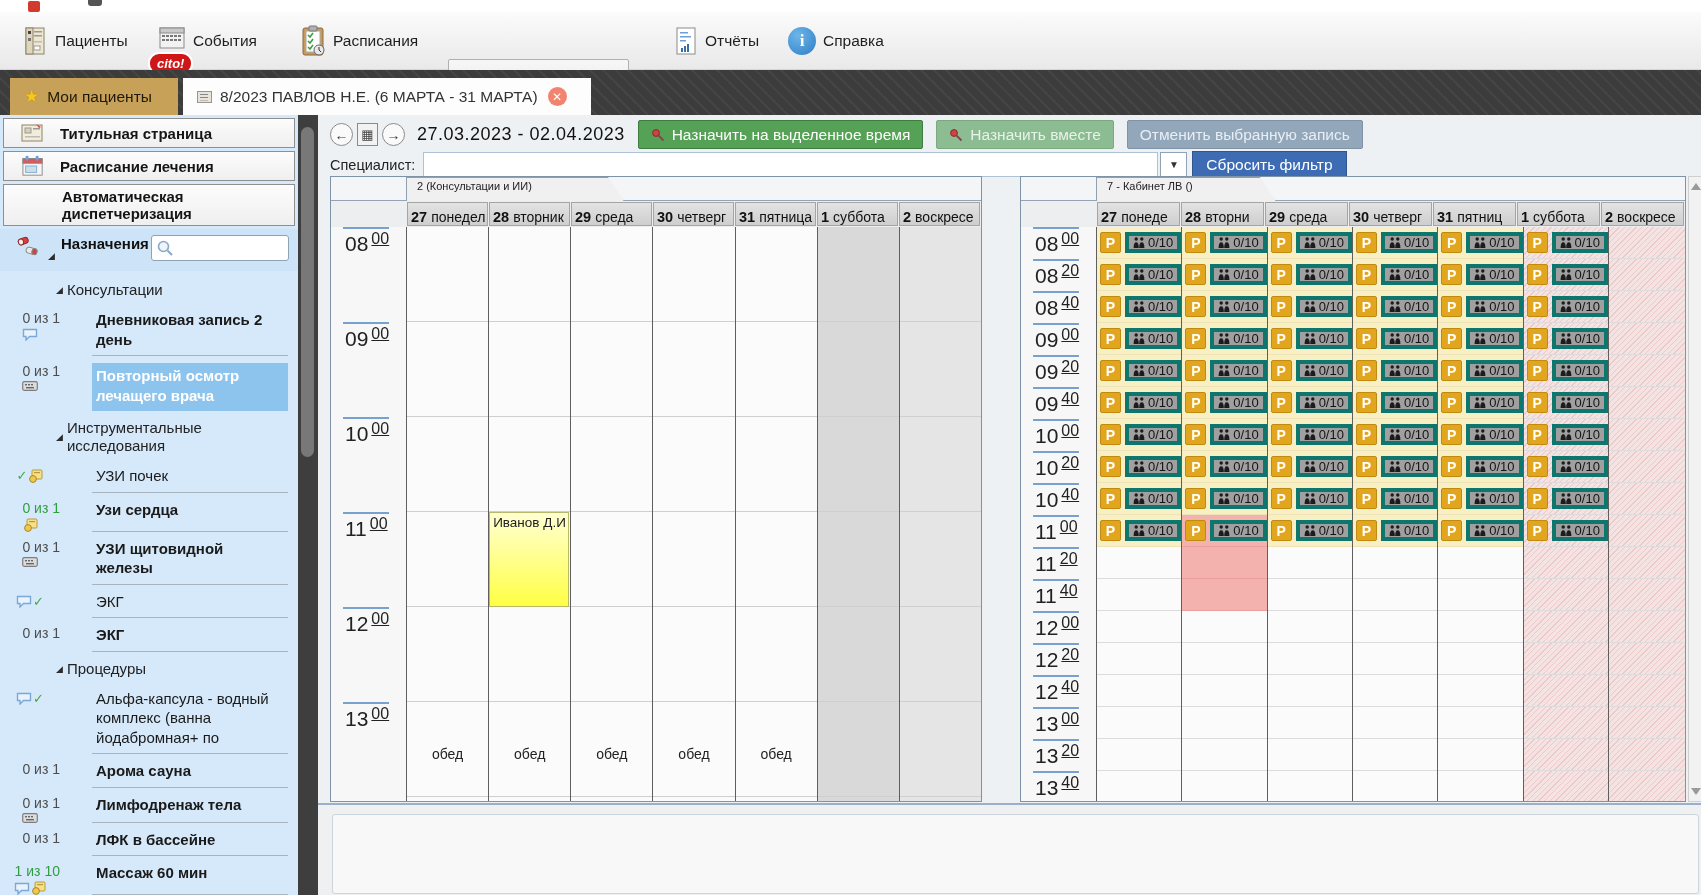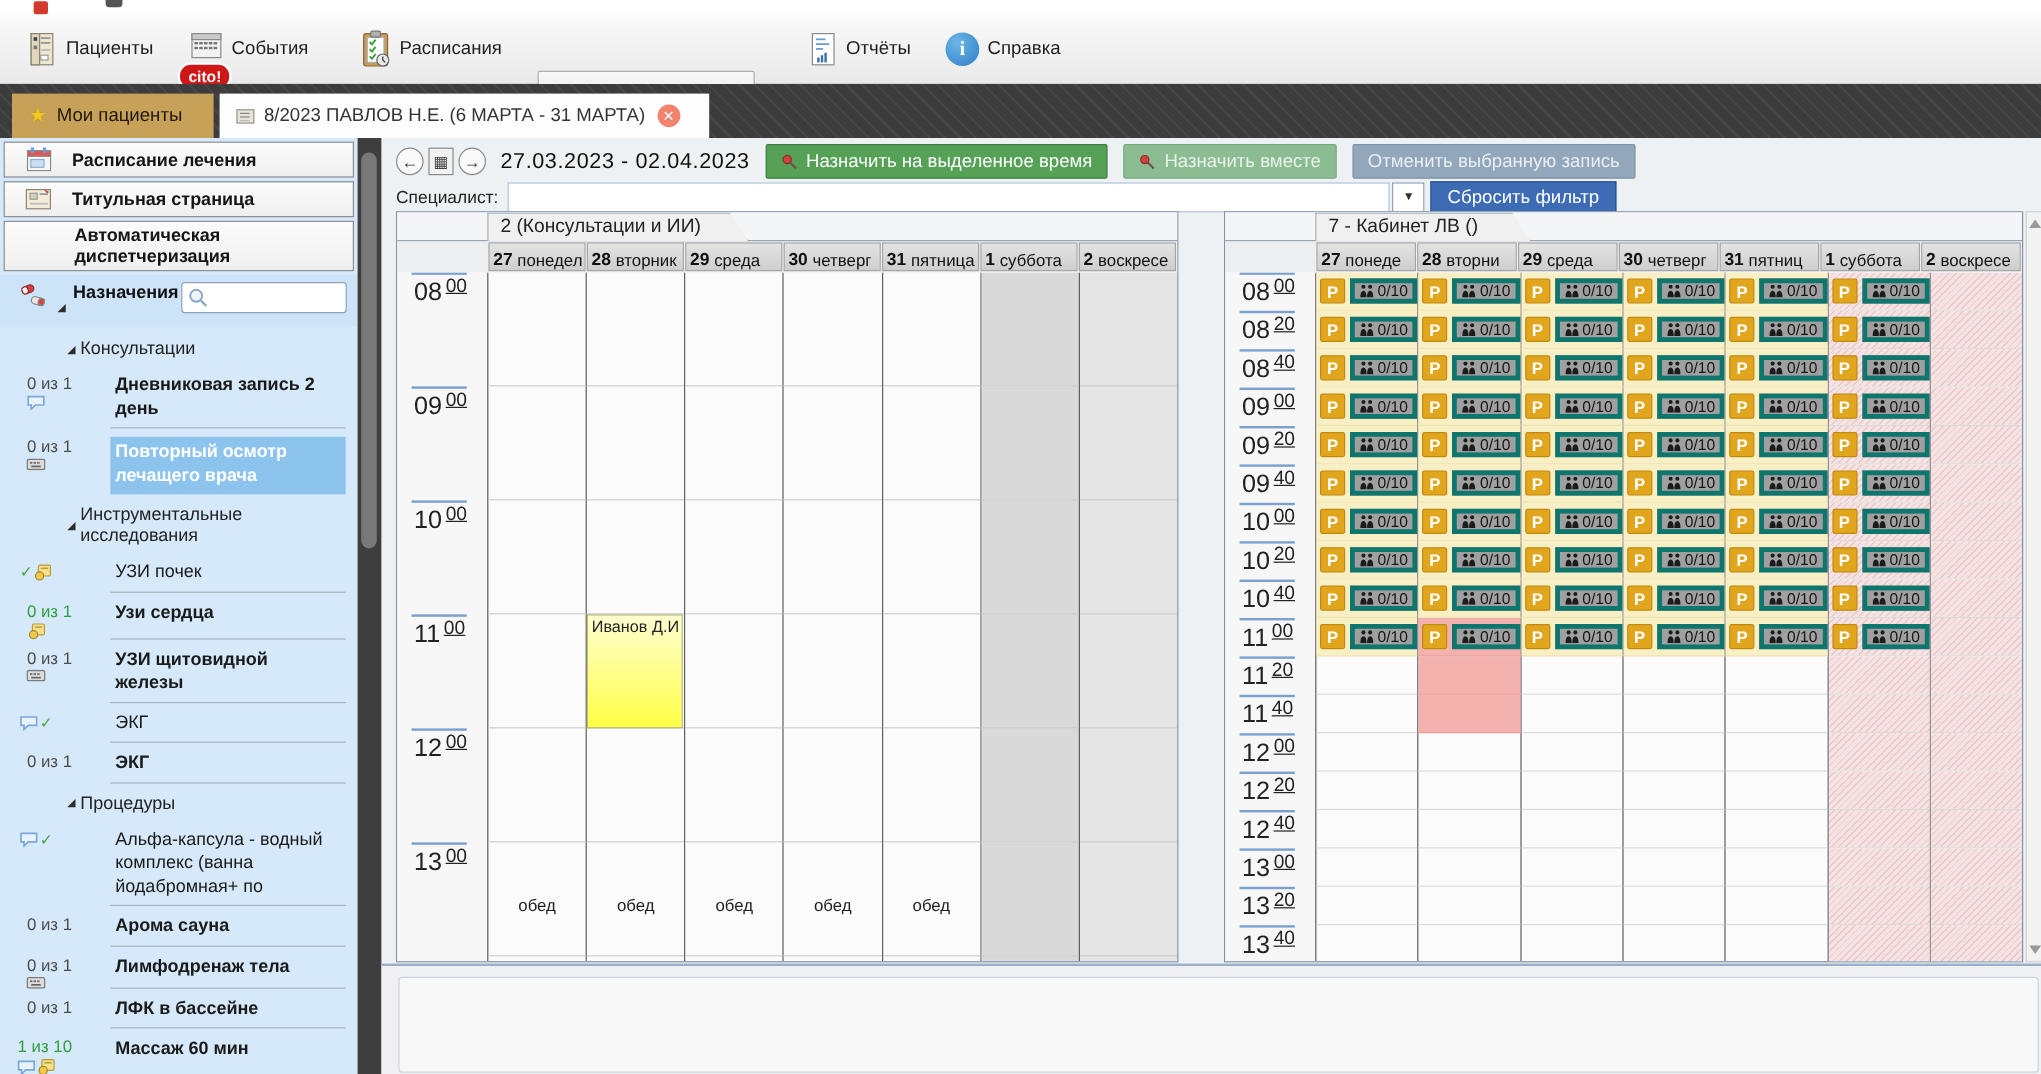--- a/index.html
+++ b/index.html
@@ -11,21 +11,21 @@
   .appicon { position:absolute; left:28px; top:1px; width:12px; height:11px; background:#d23a2e; border-radius:2px; }
   .appdot  { position:absolute; left:88px; top:0px; width:14px; height:6px; background:#555; border-radius:0 0 3px 3px; }
 
   
   .toolbar { position:absolute; left:0; top:12px; width:1701px; height:58px;
     background:linear-gradient(#fbfbfb,#e9e9e9); border-bottom:1px solid #d5d5d5; }
   .tbtn { position:absolute; top:4px; height:50px; display:flex; align-items:center; gap:7px;
     padding:0 8px; font-size:15.5px; color:#1f1f1f; cursor:default; }
   .tbtn.selected { border:1px solid #b0b0b0; border-radius:2px; background:linear-gradient(#f7f7f7,#e2e2e2);margin-top:43px; }
   .cito { position:absolute; left:-10px; top:26px; background:#cf1717; color:#fff; font-weight:bold;
-    font-size:13px; padding:2px 7px; border-radius:11px; border:2px solid #fff; }
+    font-style:italic; font-size:13px; padding:2px 7px; border-radius:11px; border:2px solid #fff; }
   .helpcirc { width:28px; height:28px; border-radius:50%; background:radial-gradient(circle at 35% 30%,#6cb6e8,#2f7ec6);
     color:#fff; font-weight:bold; font-size:17px; display:flex; align-items:center; justify-content:center;
     font-family:"Liberation Serif",serif; }
 
   
   .tabbar { position:absolute; left:0; top:70px; width:1701px; height:45px;
     background:repeating-linear-gradient(45deg,#3c3c3c 0 7px,#454545 7px 9px); }
   .ptab { position:absolute; bottom:0; height:37px; display:flex; align-items:center; gap:8px;
     font-size:15.5px; padding:0 14px; }
   .ptab.fav { left:10px; width:168px; background:#c7a158; color:#20180a; }
@@ -90,21 +90,21 @@
     display:flex; align-items:center; justify-content:center; font-size:10px; color:#333; }
   .resetbtn { height:27px; background:#3d6cb4; border:1px solid #2f568f; color:#fff; font-size:15.5px;
     display:flex; align-items:center; padding:0 13px; margin-left:5px; }
 
   
   .grid { position:absolute; top:61px; border:1px solid #7e93a8; background:#fbfbfb; }
   .grid.left { left:12px; width:652px; height:626px; }
   .grid.right { left:702px; width:666px; height:626px; }
   .gtabrow { height:24px; background:#f3f5f7; border-bottom:1px solid #93a5b5; position:relative; }
   .gtab { position:absolute; left:75px; top:0; height:24px; background:#f0f0f0; border:1px solid #8fa0b0; border-bottom:none;
-    font-size:16px; color:#222; padding:2px 26px 0 10px;
+    font-size:11px; color:#222; padding:2px 26px 0 10px;
     clip-path:polygon(0 0, calc(100% - 16px) 0, 100% 100%, 0 100%); }
   .ghead { height:26px; display:flex; padding-left:76px; background:#eceef0; }
   .gday { flex:1; margin:1px 1px 1px 0; border:1px solid #a5a5a5; background:linear-gradient(#e3e3e3,#cecece);
     font-size:14px; color:#111; display:flex; align-items:flex-end; padding-left:3px; gap:4px; overflow:hidden; white-space:nowrap; }
   .gday b { font-size:14.5px; }
   .gbody { position:relative; height:574px; overflow:hidden; display:flex; }
   .timecol { width:76px; flex:0 0 76px; background:#f7f7f7; border-right:1px solid #5f5f5f; }
   .tlab { position:relative; padding:3px 0 0 14px; color:#222; }
   .tlab:before { content:""; position:absolute; left:12px; top:0; width:46px; border-top:2px solid #7aa0cf; }
   .tlab .h { font-size:21px; }
@@ -250,38 +250,38 @@
   </div>
   <div class="ptab doc">
     <span class="docicon"></span>
     <span>8/2023 ПАВЛОВ Н.Е. (6 МАРТА - 31 МАРТА)</span>
     <span class="closecirc">✕</span>
   </div>
 </div>
 
 <div class="sidebar">
   <div class="navbtn">
+    <svg class="nicon" viewBox="0 0 26 22">
+        <rect x="2" y="3" width="20" height="16" fill="#f3ecd8" stroke="#8a8371"></rect>
+        <rect x="5" y="6" width="6" height="5" fill="#d8d0b8" stroke="#999"></rect>
+        <rect x="13" y="6" width="7" height="1.5" fill="#999"></rect>
+        <rect x="5" y="14" width="15" height="1.5" fill="#bbb"></rect>
+        <path d="M16 2 l5 3 l-2 1 z" fill="#cc4444"></path>
+      </svg>
+    <span>Титульная страница</span>
+  </div>
+  <div class="navbtn">
     <svg class="nicon" viewBox="0 0 26 24">
         <rect x="2" y="4" width="21" height="18" fill="#f5f5f5" stroke="#888"></rect>
         <rect x="2" y="4" width="21" height="5" fill="#e05555" stroke="#888"></rect>
         <rect x="5" y="1" width="3" height="5" fill="#6a9fd8"></rect>
         <rect x="16" y="1" width="3" height="5" fill="#6a9fd8"></rect>
         <rect x="5" y="12" width="12" height="7" fill="#c8dff0" stroke="#88a8c8"></rect>
       </svg>
     <span>Расписание лечения</span>
-  </div>
-  <div class="navbtn">
-    <svg class="nicon" viewBox="0 0 26 22">
-        <rect x="2" y="3" width="20" height="16" fill="#f3ecd8" stroke="#8a8371"></rect>
-        <rect x="5" y="6" width="6" height="5" fill="#d8d0b8" stroke="#999"></rect>
-        <rect x="13" y="6" width="7" height="1.5" fill="#999"></rect>
-        <rect x="5" y="14" width="15" height="1.5" fill="#bbb"></rect>
-        <path d="M16 2 l5 3 l-2 1 z" fill="#cc4444"></path>
-      </svg>
-    <span>Титульная страница</span>
   </div>
   <div class="navbtn noicon">
     <span>Автоматическая диспетчеризация</span>
   </div>
   <div class="assignhdr">
     <svg width="26" height="24" viewBox="0 0 26 24">
         <g transform="rotate(-20 8 8)">
           <rect x="3" y="3" width="10" height="6" rx="3" fill="#d84040" stroke="#962828"></rect>
           <rect x="3" y="3" width="5" height="6" rx="2.5" fill="#f5f5f5" stroke="#962828"></rect>
         </g>

